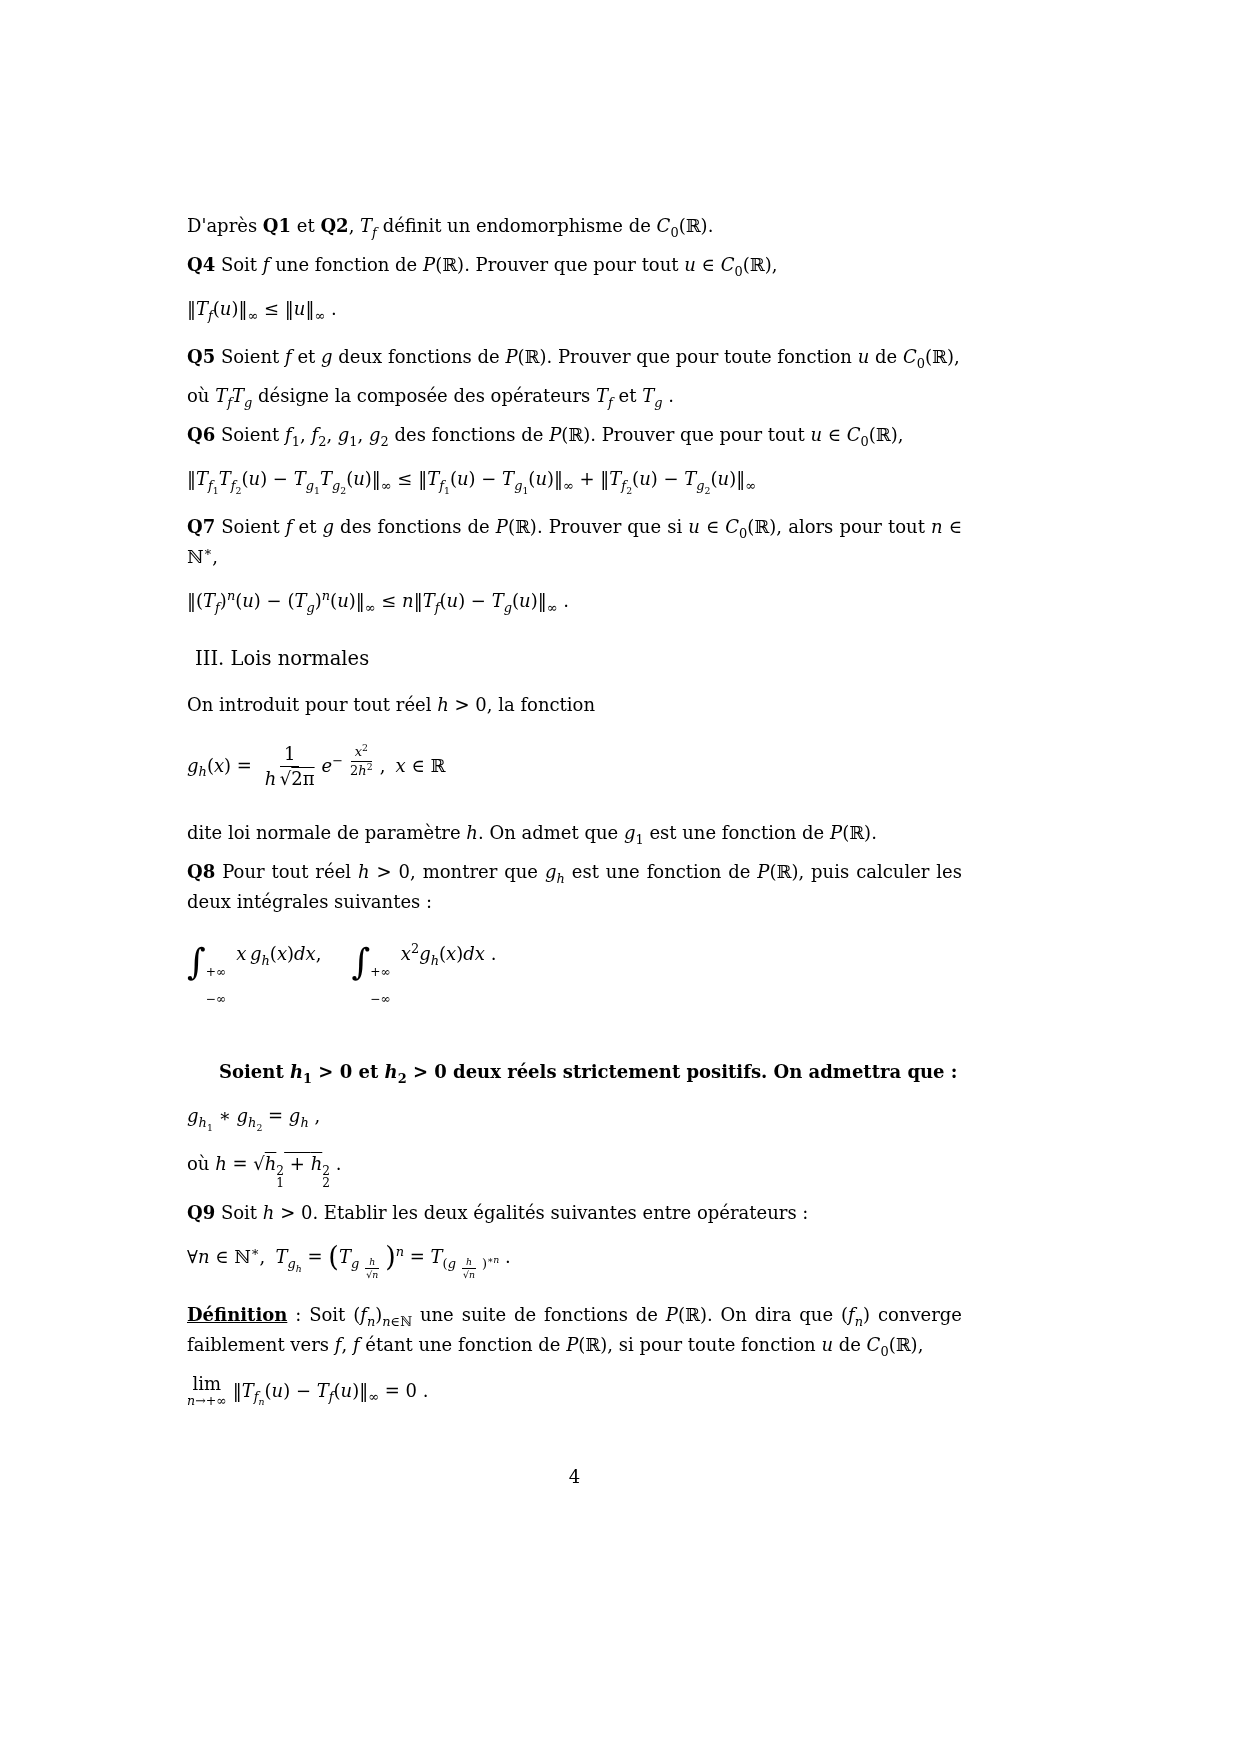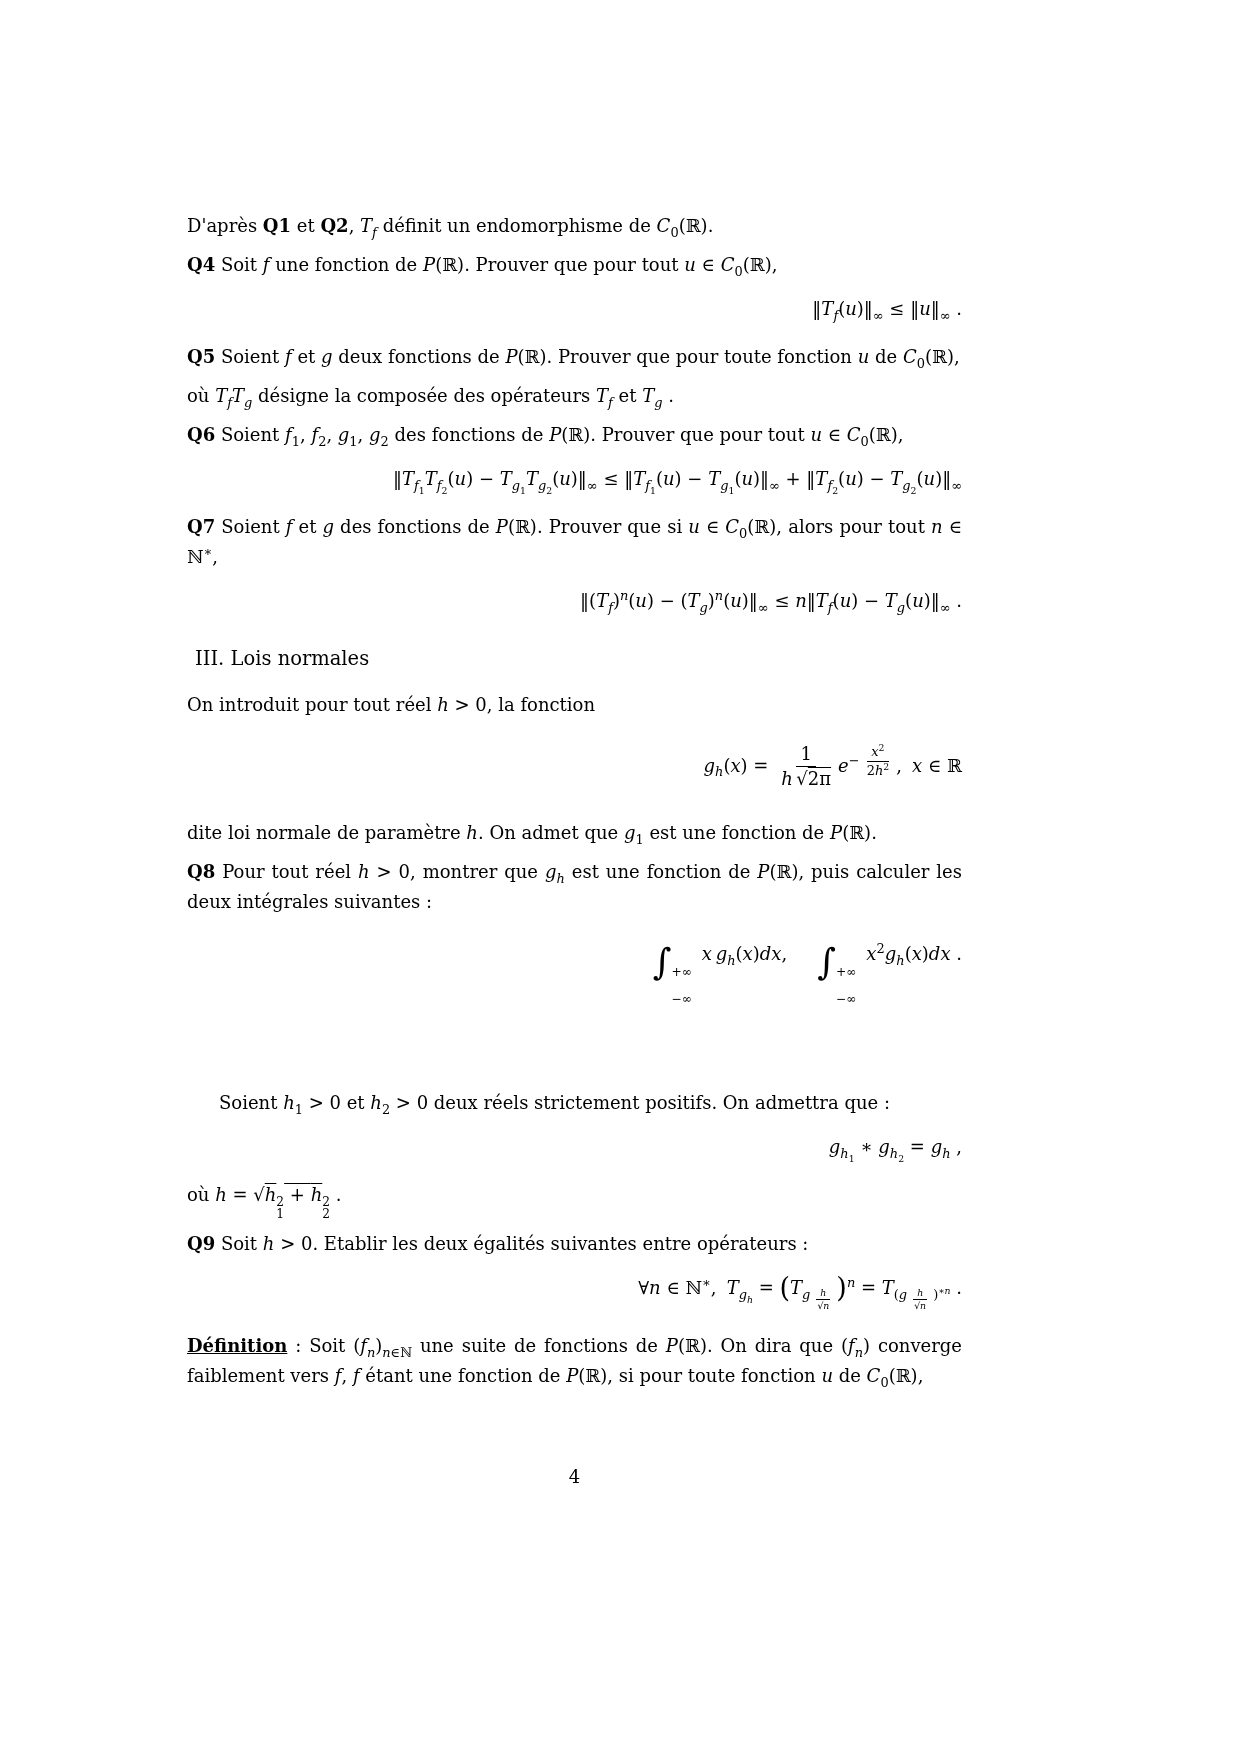--- a/index.html
+++ b/index.html
@@ -9,25 +9,25 @@
     box-sizing:border-box;
     padding:202px 230px 0 187px;
     background:#ffffff;
     color:#000;
     font-family:"DejaVu Serif","DejaVu Sans",serif;
     font-size:18px;
     line-height:30px;
     overflow:hidden;
   }
   .para { margin:9px 0; text-align:justify; }
-  .display { text-align:right; margin:14px 0 18px; }
+  .display { text-align:left; margin:14px 0 18px; }
   .display-tall { margin:22px 0 26px; }
   .section-heading { font-size:19.5px; font-weight:normal; margin:28px 8px 16px; line-height:30px; }
   .indent { padding-left:32px; }
-  .gap-top { margin-top:83px; }
+  .gap-top { margin-top:52px;font-weight:bold; }
   b { font-weight:bold; }
   i { font-style:italic; }
   .ul { text-decoration:underline; }
   .cal { font-style:italic; }
   sub, sup { font-size:0.72em; line-height:0; }
   .frac { display:inline-flex; flex-direction:column; align-items:center; vertical-align:middle; margin:0 3px; line-height:1.35; }
   .frac .num { display:block; border-bottom:1.2px solid currentColor; padding:0 4px; }
   .frac .den { display:block; padding:0 4px; }
   .ol { text-decoration:overline; }
   .bigint { font-size:2em; line-height:1; vertical-align:-0.4em; }
@@ -93,16 +93,20 @@
   <div class="display">∀<i>n</i> ∈ ℕ<sup>∗</sup>,  <i>T</i><sub><i>g</i><sub><i>h</i></sub></sub> = <span class="bigp">(</span><i>T</i><sub><i>g</i><sub><span class="frac">
             <span class="num"><i>h</i></span>
             <span class="den">√<span class="ol"><i>n</i></span></span>
           </span></sub></sub><span class="bigp">)</span><sup><i>n</i></sup> = <i>T</i><sub>(<i>g</i><sub><span class="frac">
             <span class="num"><i>h</i></span>
             <span class="den">√<span class="ol"><i>n</i></span></span>
           </span></sub>)<sup>∗<i>n</i></sup></sub> .</div>
 
 
   <p class="para"><b class="ul">Définition</b> : Soit (<i>f</i><sub><i>n</i></sub>)<sub><i>n</i>∈ℕ</sub> une suite de fonctions de <i class="cal">P</i>(ℝ). On dira que (<i>f</i><sub><i>n</i></sub>) converge faiblement vers <i>f</i>, <i>f</i> étant une fonction de <i class="cal">P</i>(ℝ), si pour toute fonction <i>u</i> de <i class="cal">C</i><sub>0</sub>(ℝ),</p>
+  <div class="display"><span class="lim">
+        <span>lim</span>
+        <span class="limsub"><i>n</i>→+∞</span>
+      </span>‖<i>T</i><sub><i>f</i><sub><i>n</i></sub></sub>(<i>u</i>) − <i>T</i><sub><i>f</i></sub>(<i>u</i>)‖<sub>∞</sub> = 0 .</div>
 
   <div class="page-number">4</div>
 
 </div>
 
 </body></html>

